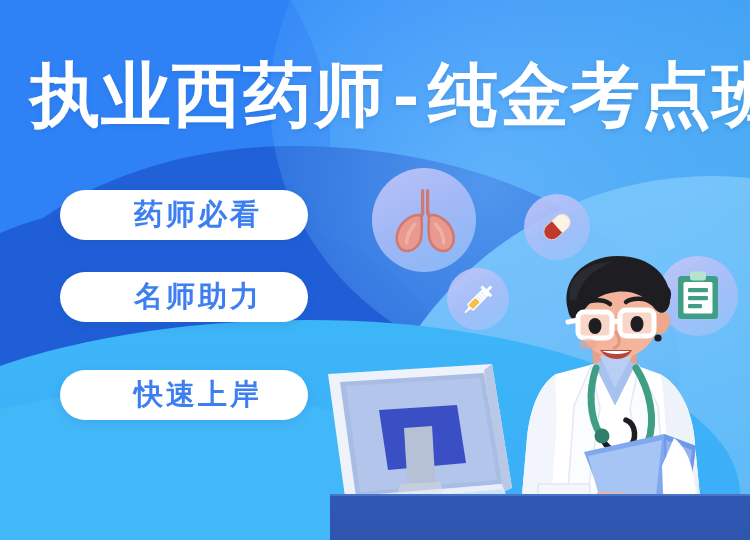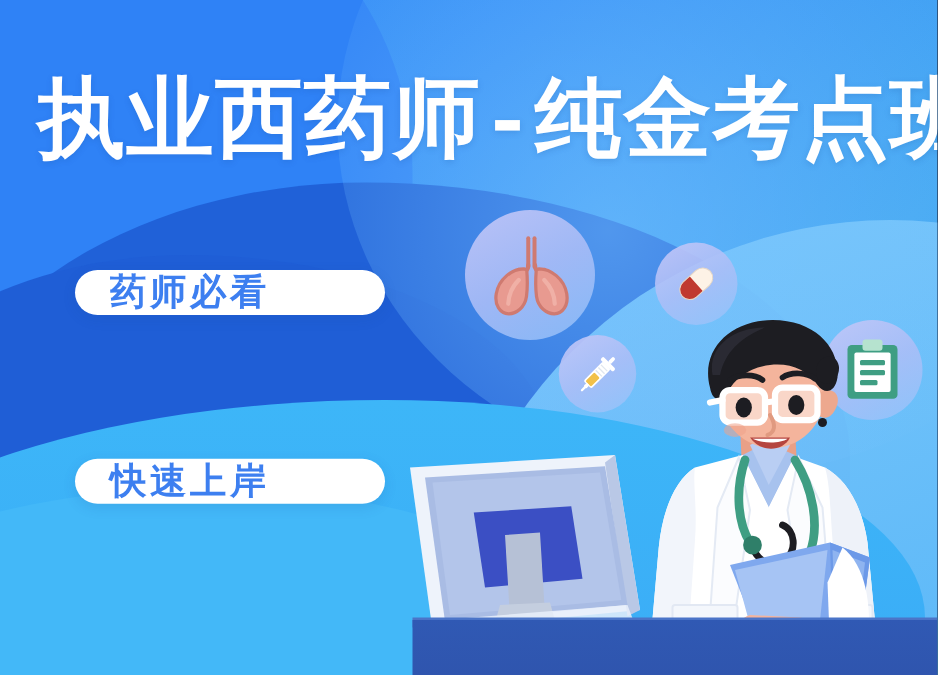--- a/index.html
+++ b/index.html
@@ -80,39 +80,39 @@
     white-space:nowrap;
     text-shadow:0 2px 5px rgba(20,70,150,.18);
     z-index:6;
   }
 
   
   .pill {
     position:absolute;
     left:60px;
     width:248px;
-    height:36px;
+    height:50px;
     background:#ffffff;
     border-radius:25px;
     box-shadow:0 3px 10px rgba(20,70,150,.13);
     display:flex;
     align-items:center;
+    justify-content:center;
     z-index:6;
-    margin-top:26px;
   }
   .pill span {
     font-size:29px;
     font-weight:bold;
     color:#3d7ff0;
     letter-spacing:3px;
     padding-left:28px;
   }
   .pill-1 { top:190px; }
   .pill-2 { top:272px; }
-  .pill-3 { top:341px; }
+  .pill-3 { top:370px; }
 
   
   .bubble {
     position:absolute;
     border-radius:50%;
     background:linear-gradient(150deg, rgba(196,199,248,.92) 0%, rgba(172,190,247,.88) 50%, rgba(150,196,250,.80) 100%);
     display:flex; align-items:center; justify-content:center;
     z-index:5;
   }
   .bubble-lungs { left:372px; top:168px;  width:104px; height:104px; }
@@ -154,20 +154,23 @@
     <div class="circle-light"></div>
     <div class="glow-right"></div>
     <div class="wave-cyan"></div>
     <div class="wave-cyan2"></div>
   </div>
 
   <div class="headline">执业西药师-纯金考点班</div>
 
   <div class="pill pill-1">
     <span>药师必看</span>
+  </div>
+  <div class="pill pill-2">
+    <span>名师助力</span>
   </div>
   <div class="pill pill-3">
     <span>快速上岸</span>
   </div>
 
   <div class="bubble bubble-lungs">
     <svg width="72" height="70" viewBox="0 0 72 70">
       <rect x="33" y="4" width="3.2" height="26" rx="1.6" fill="#cf7a70"></rect>
       <rect x="38" y="4" width="3.2" height="26" rx="1.6" fill="#cf7a70"></rect>
       <path d="M34.6 27 C34.6 33 30 33 27 31" stroke="#cf7a70" stroke-width="3.4" fill="none" stroke-linecap="round"></path>

